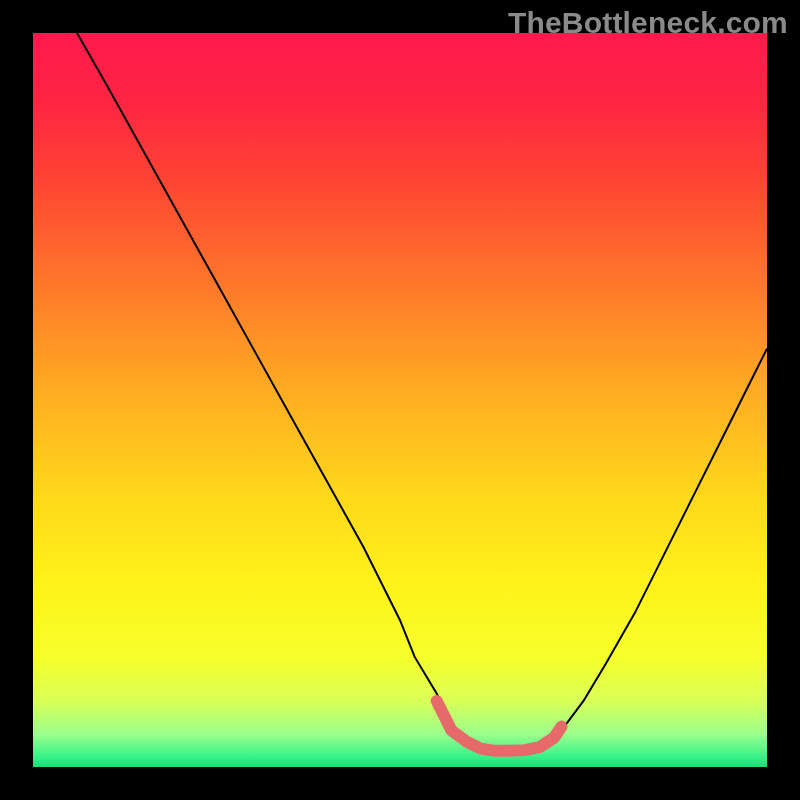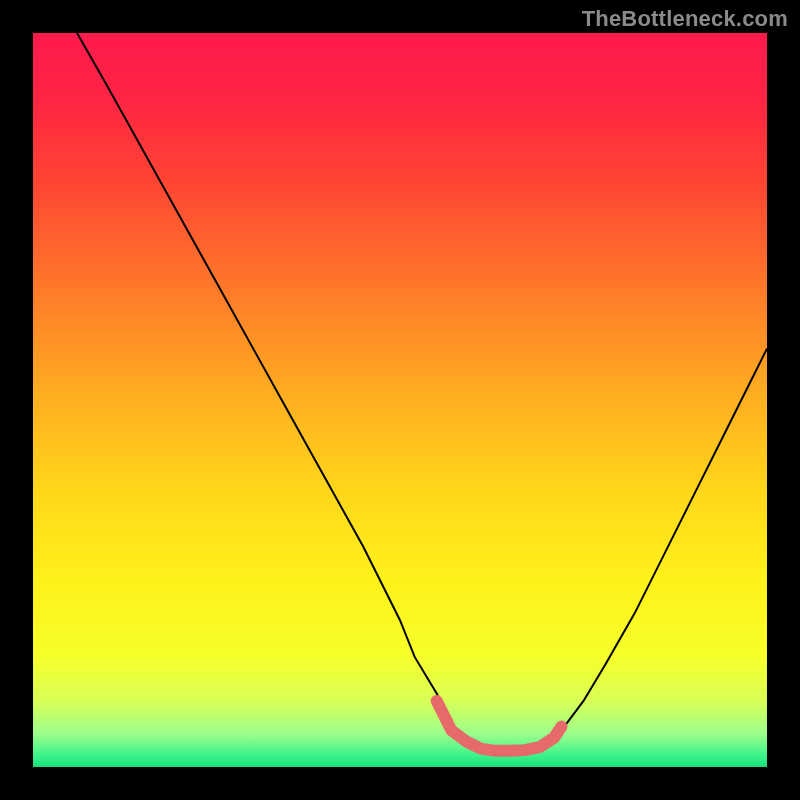--- a/index.html
+++ b/index.html
@@ -39,21 +39,21 @@
     top: 0;
     width: 734px;
     height: 734px;
     pointer-events: none;
   }
   .watermark {
     position: absolute;
     top: 6px;
     right: 12px;
     font-family: Arial, Helvetica, sans-serif;
-    font-size: 22px;
+    font-size: 30px;
     font-weight: 600;
     color: #8a8a8a;
     letter-spacing: 0.2px;
   }
 </style>
 </head>
 <body>
 
 <div class="frame">
   <div class="plot">

